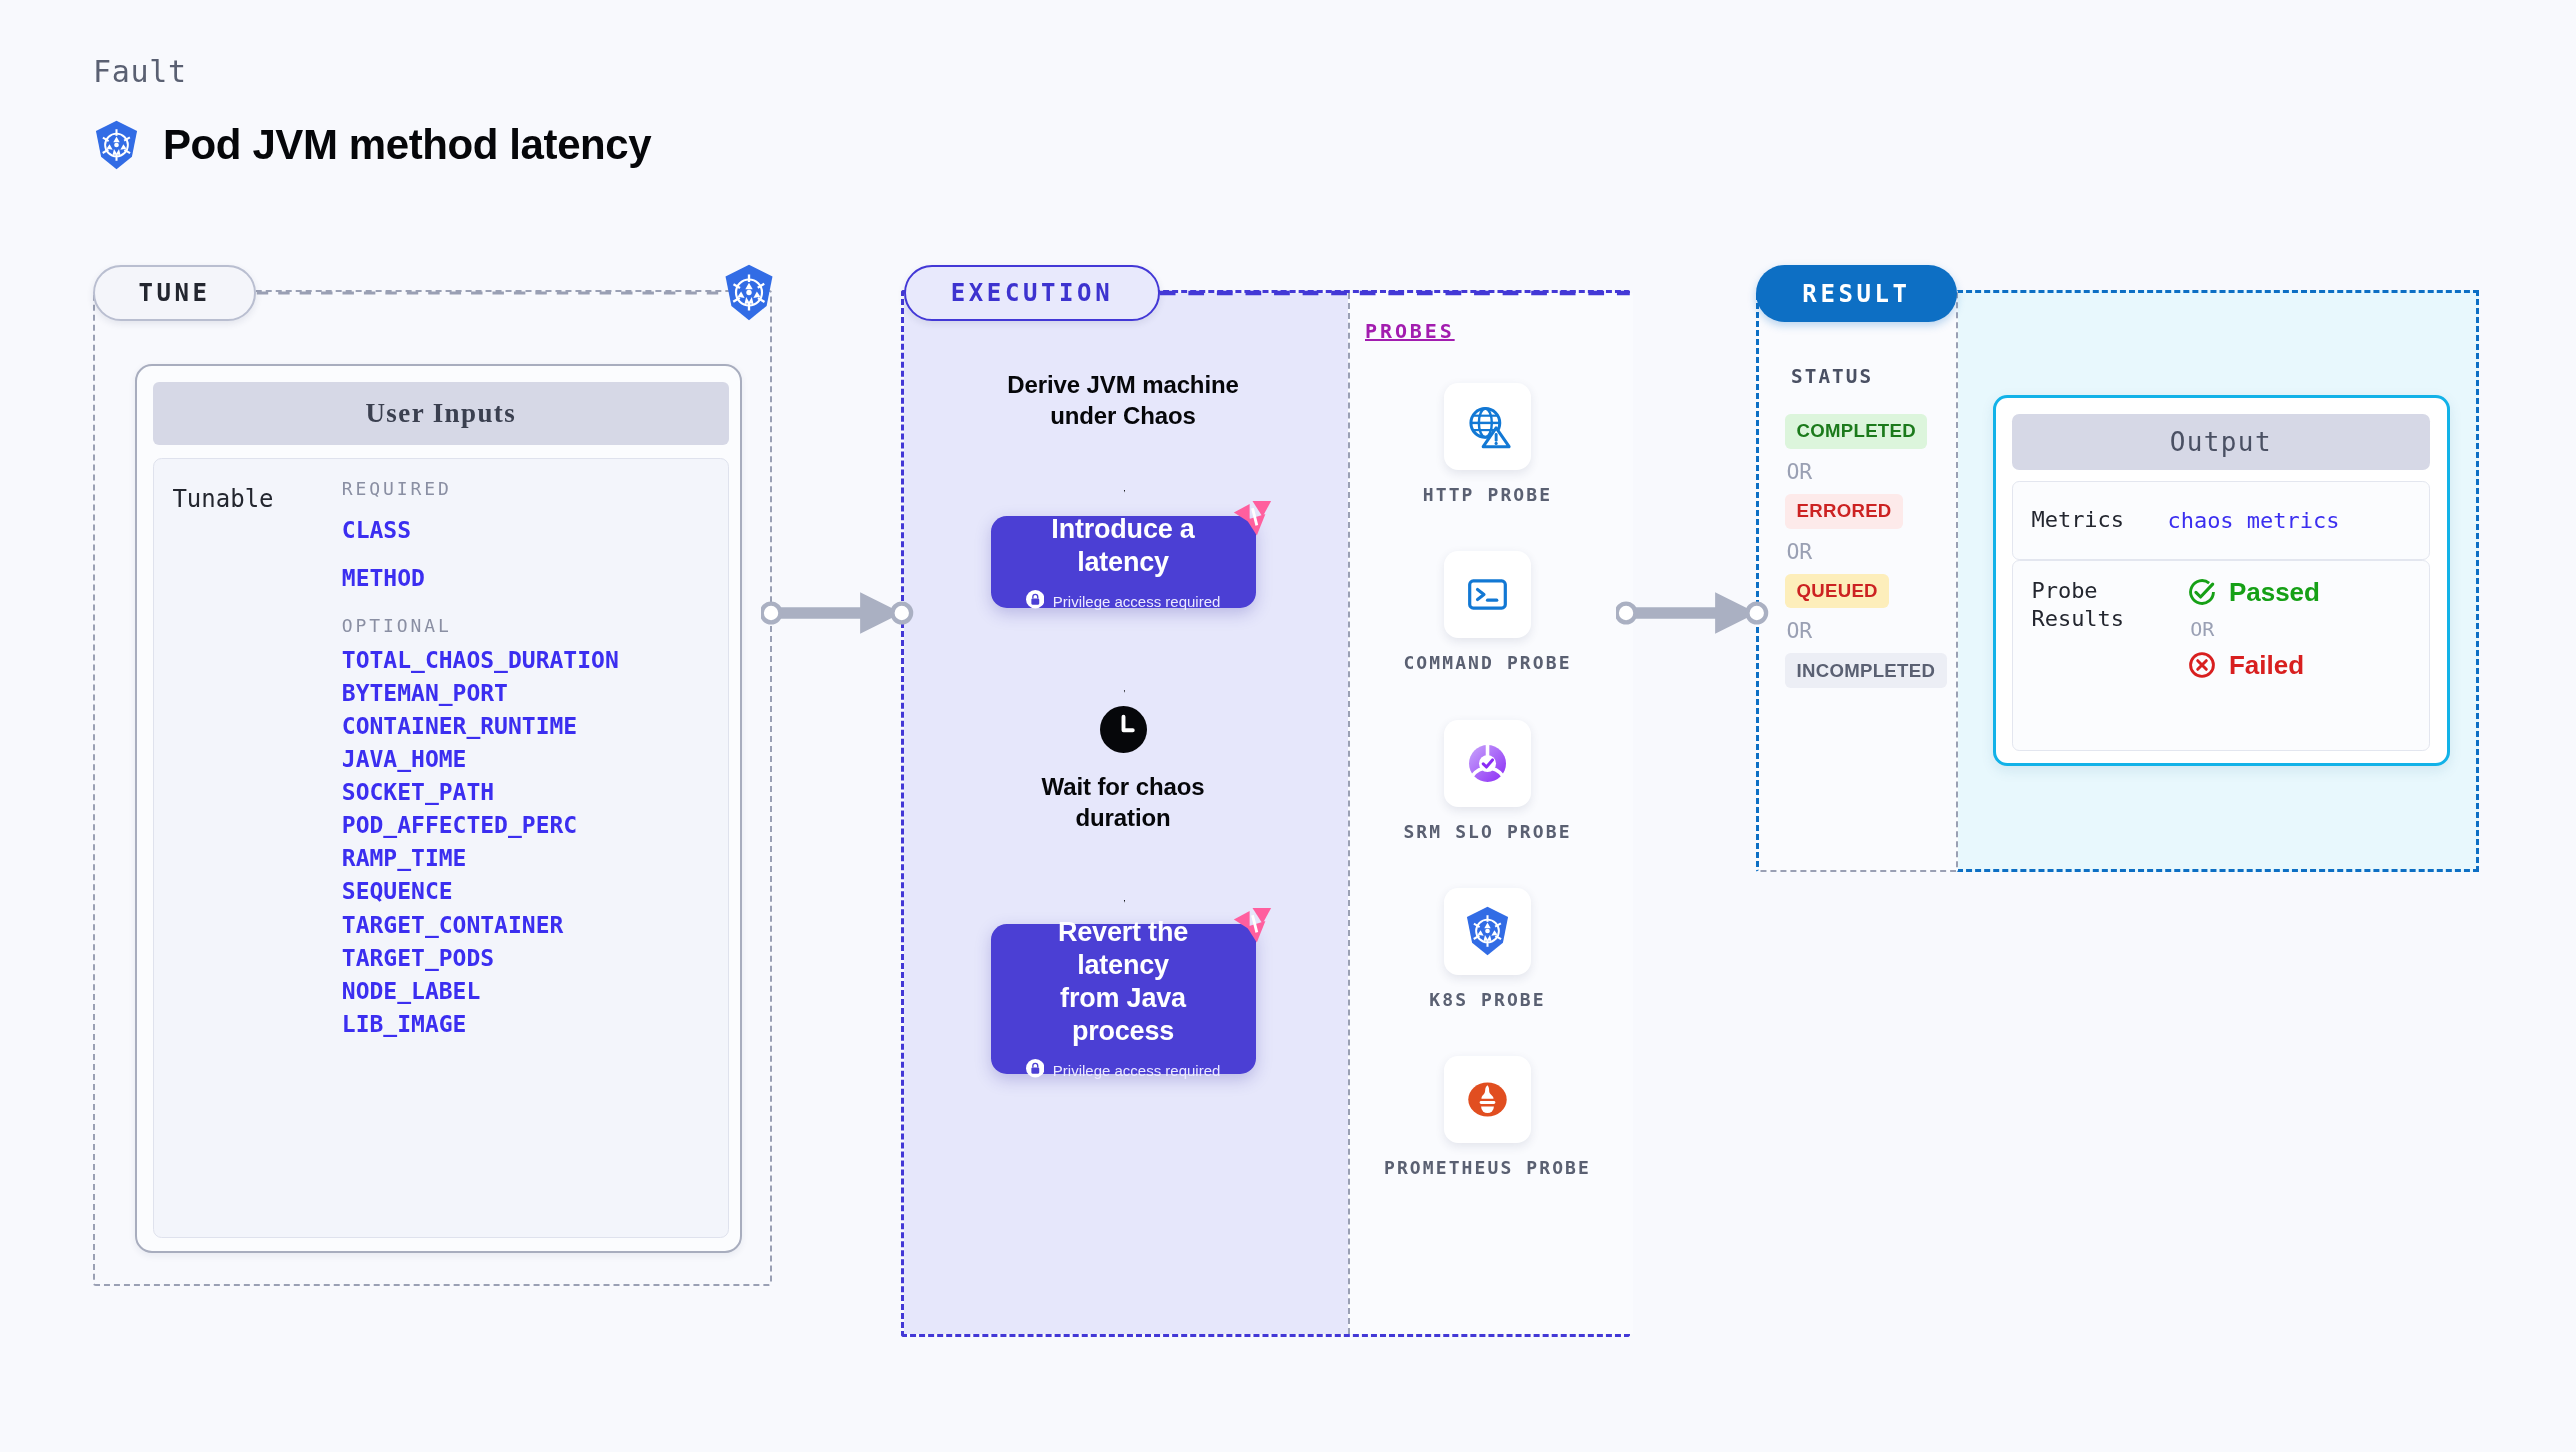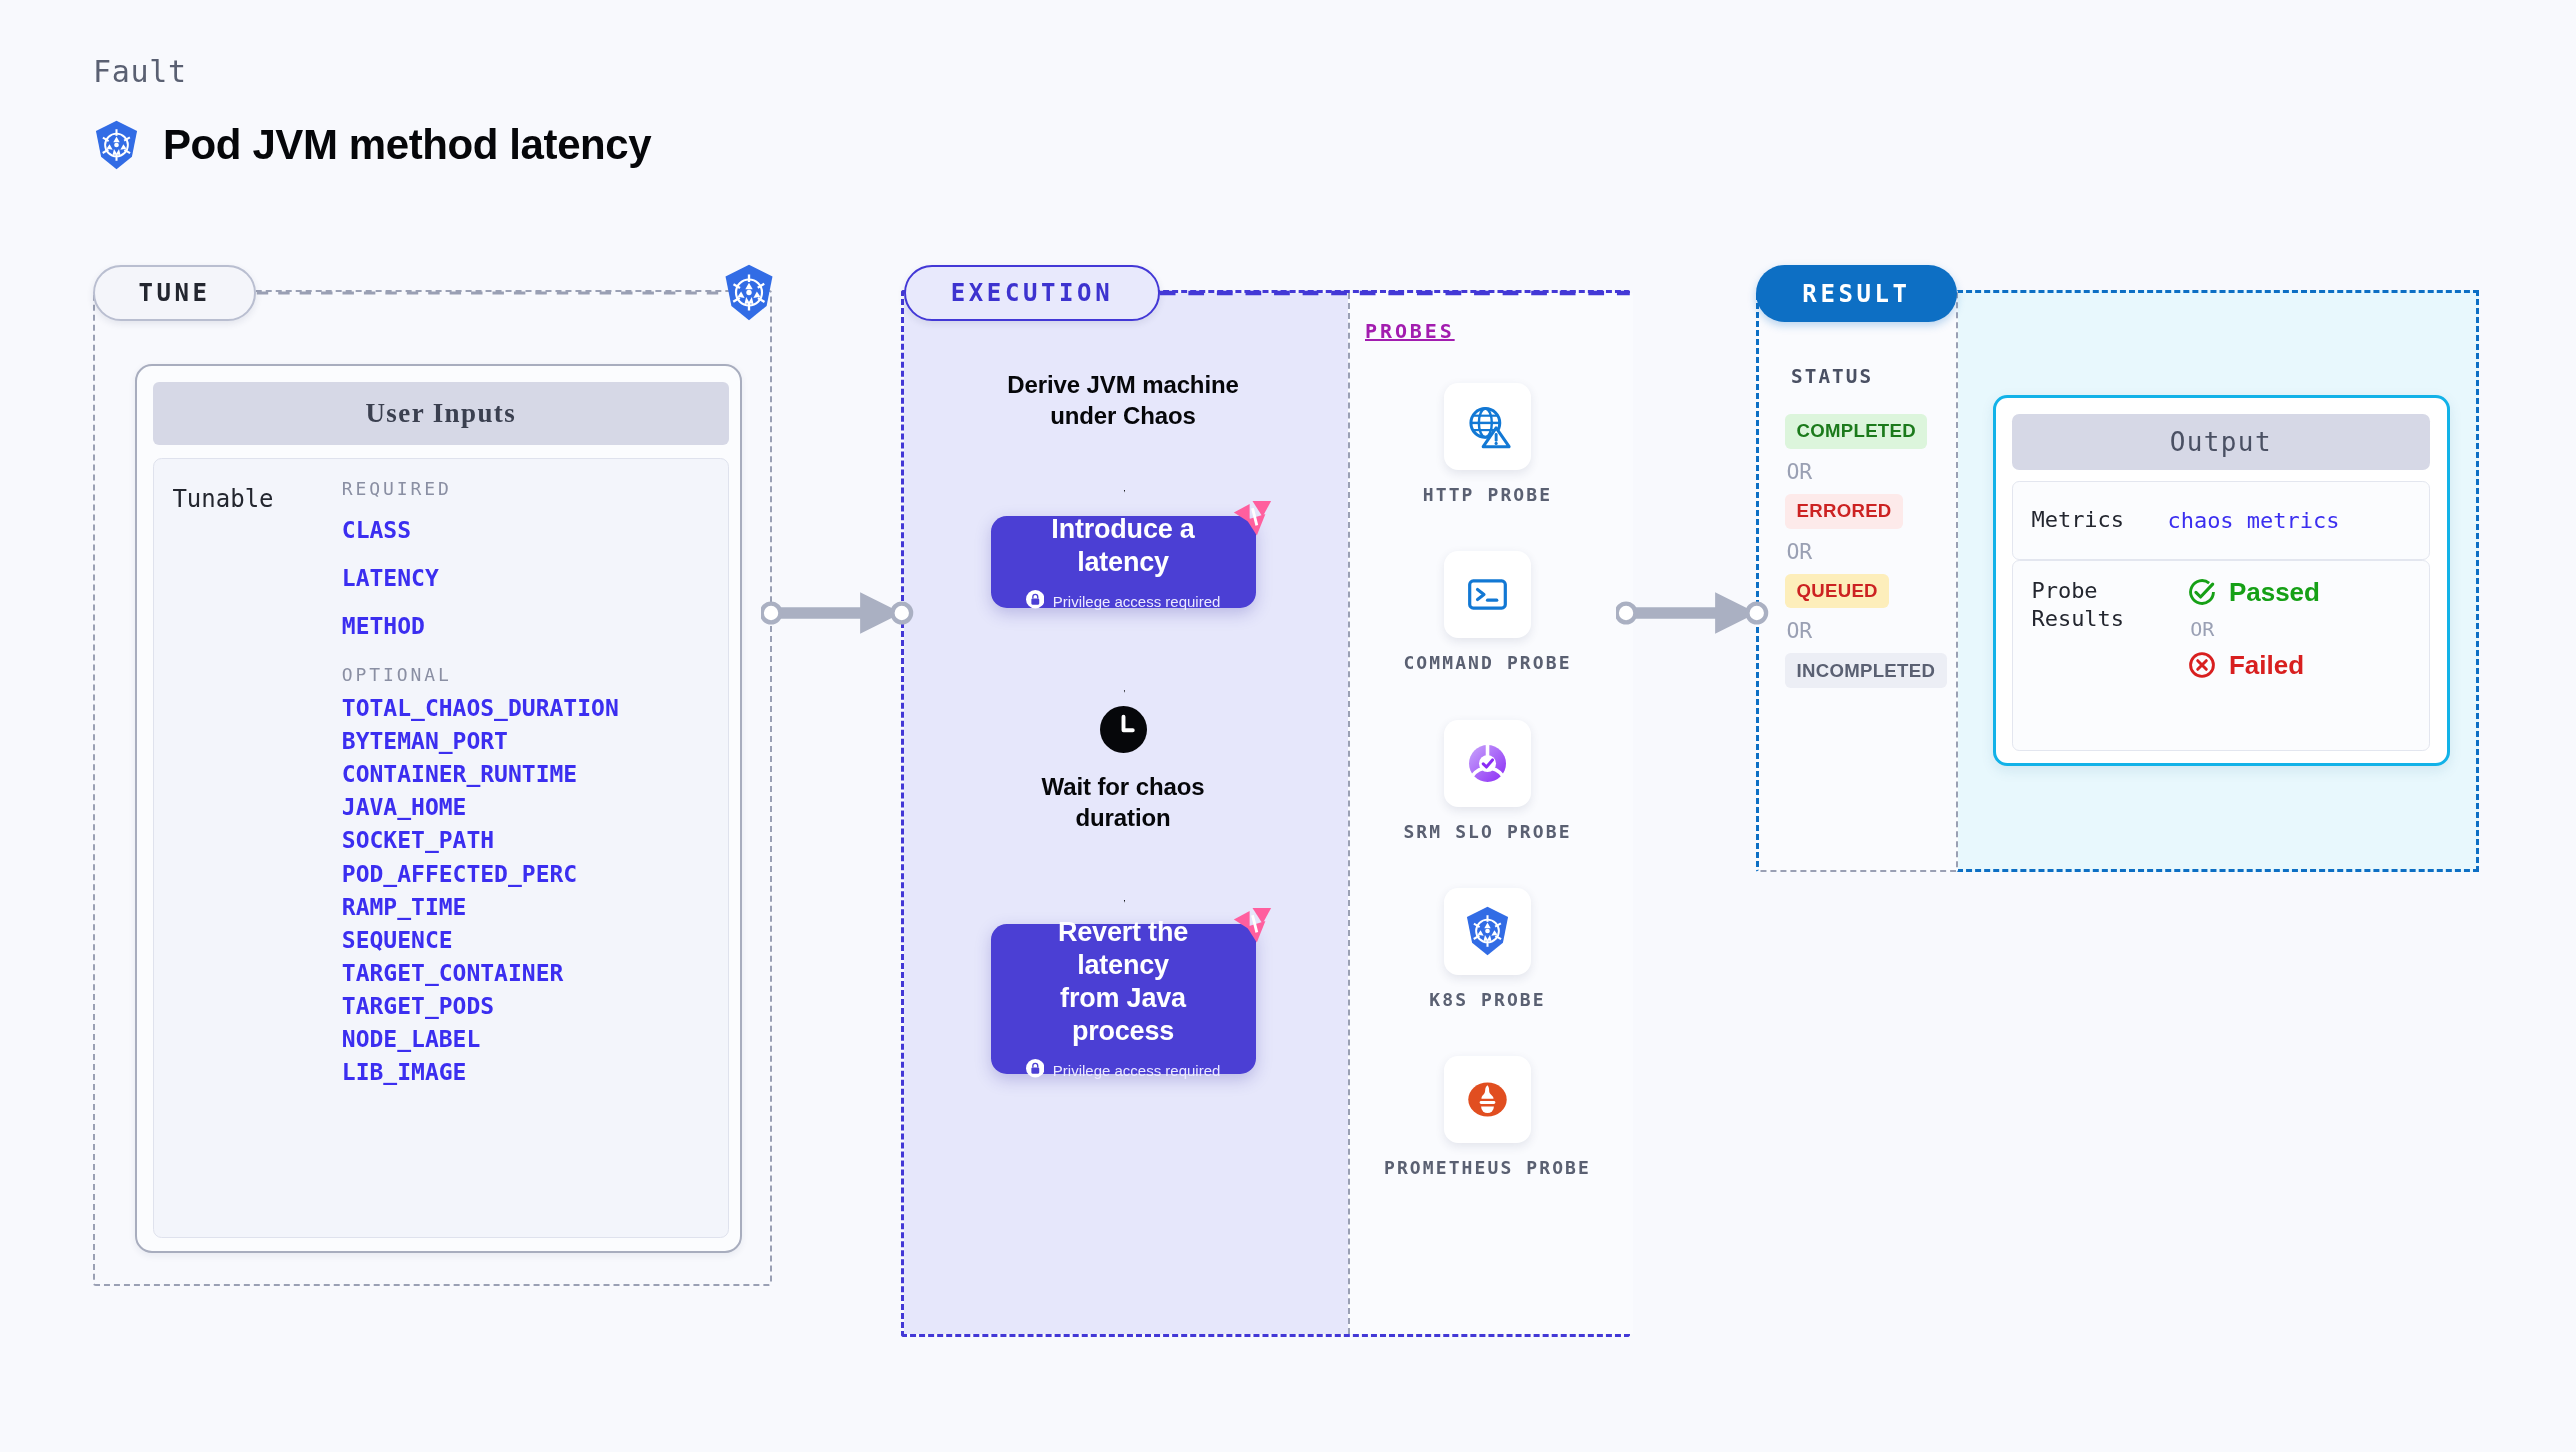--- a/index.html
+++ b/index.html
@@ -283,21 +283,20 @@
     </svg>
   </span>
 
   <div class="tune-card">
     <div class="ui-head">User Inputs</div>
     <div class="ui-body">
       <div class="tunable-label">Tunable</div>
       <div class="param-col">
         <div class="param-group-title" style="margin-top:2.9px">REQUIRED</div>
         <div class="param-item spaced">CLASS</div>
-        <div class="param-item spaced">LATENCY</div>
         <div class="param-item spaced">METHOD</div>
         <div class="param-group-title">OPTIONAL</div>
         <div class="param-item">TOTAL_CHAOS_DURATION</div>
         <div class="param-item">BYTEMAN_PORT</div>
         <div class="param-item">CONTAINER_RUNTIME</div>
         <div class="param-item">JAVA_HOME</div>
         <div class="param-item">SOCKET_PATH</div>
         <div class="param-item">POD_AFFECTED_PERC</div>
         <div class="param-item">RAMP_TIME</div>
         <div class="param-item">SEQUENCE</div>

